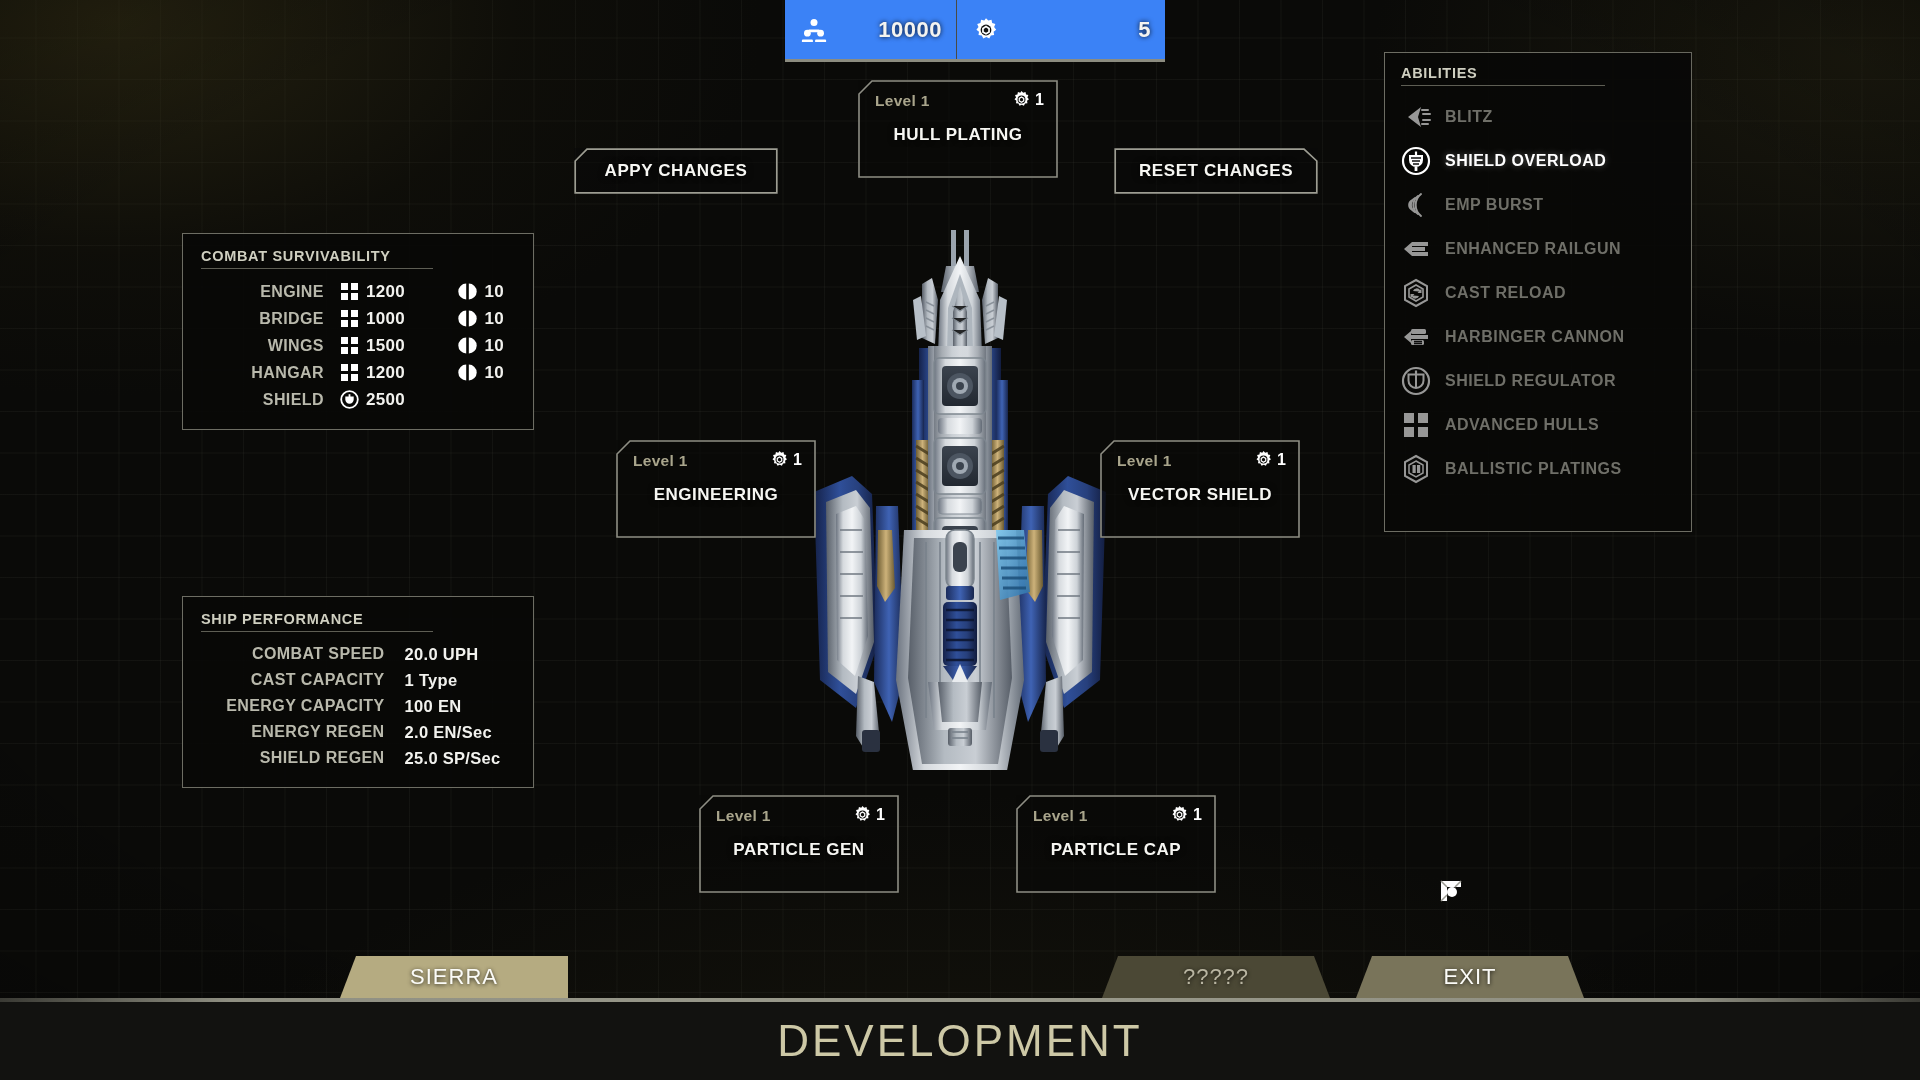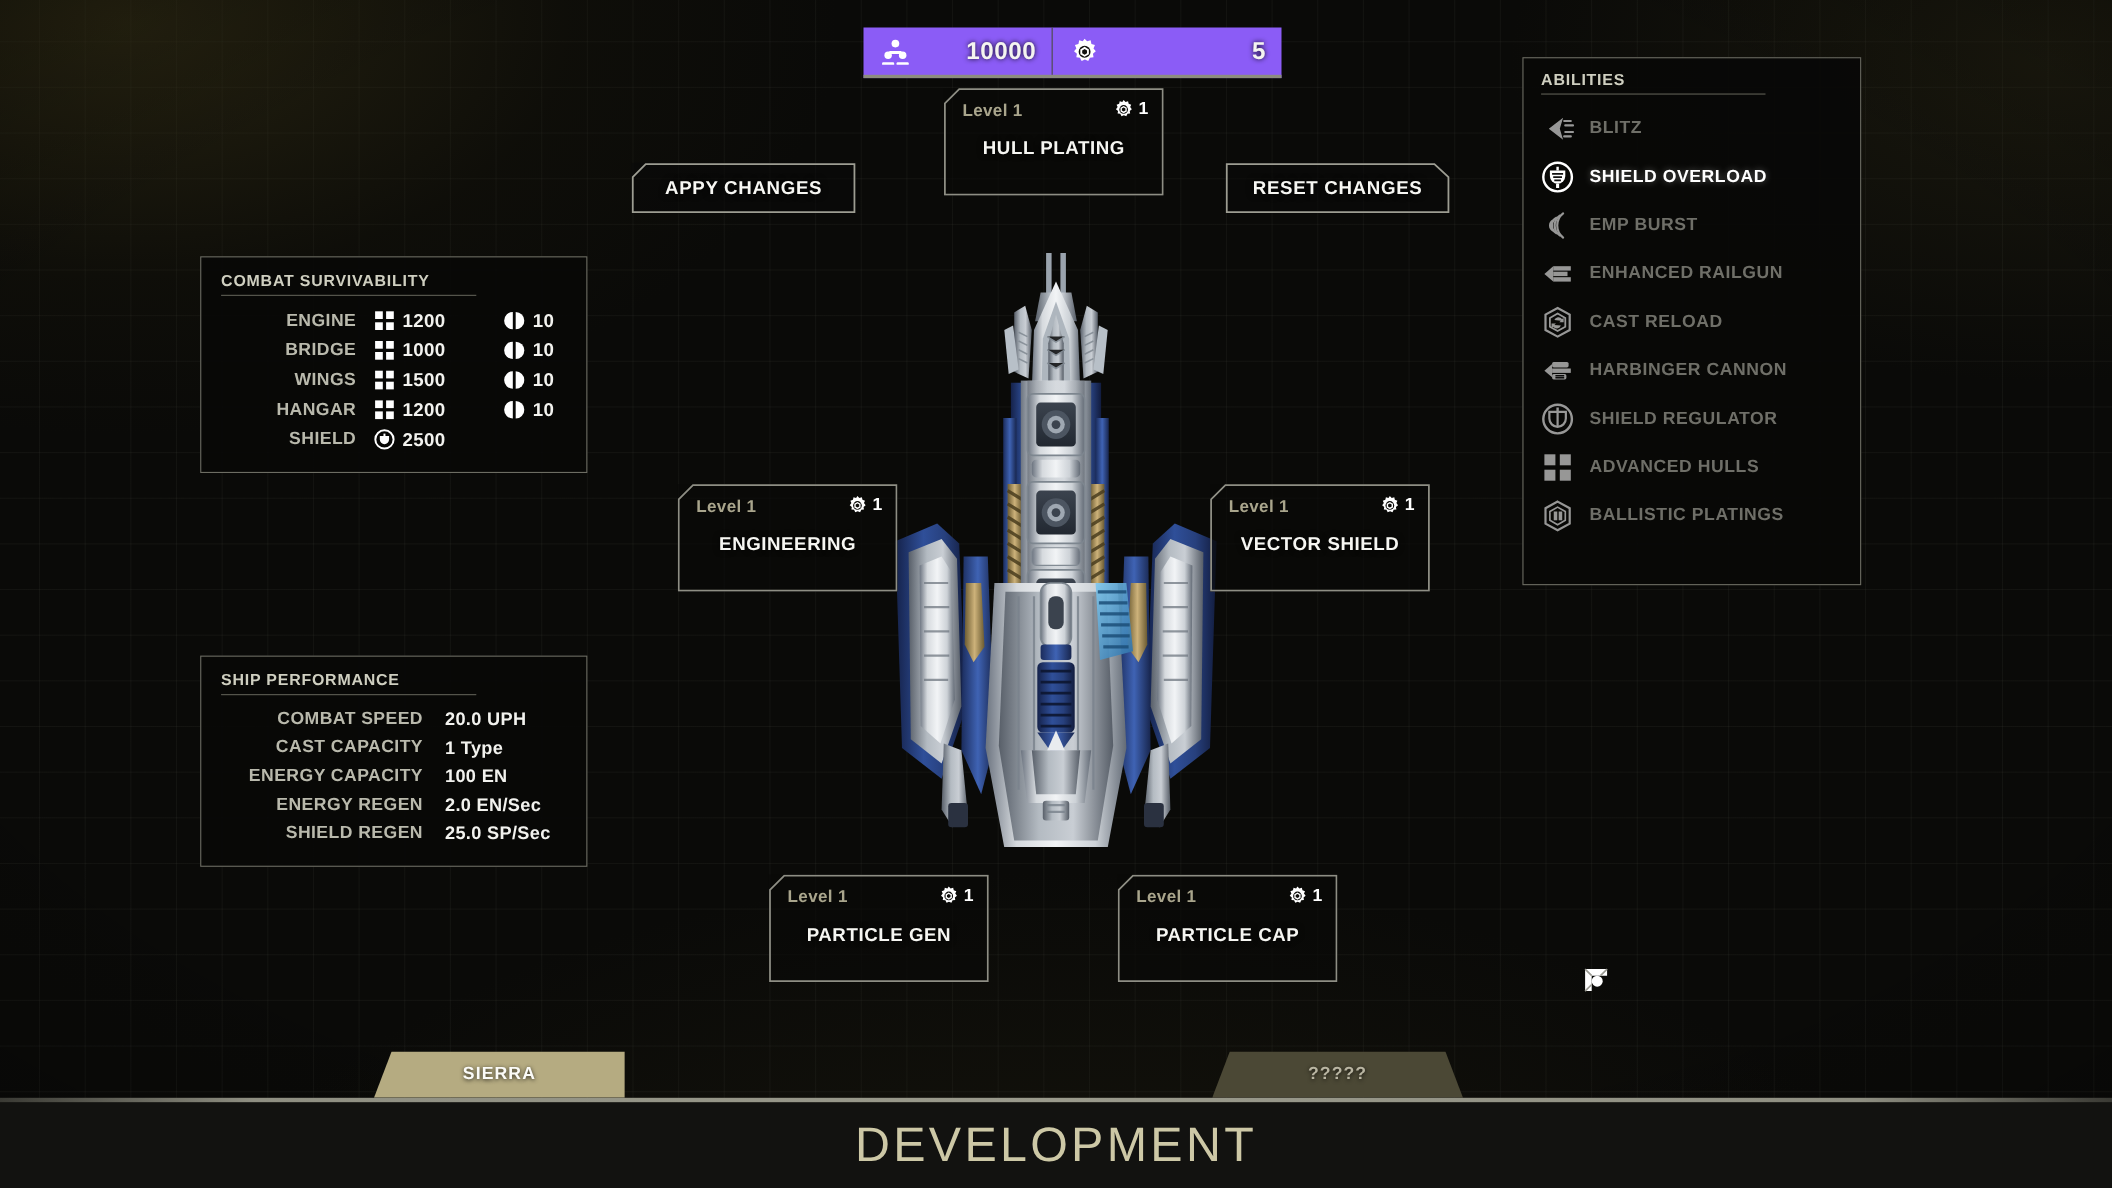--- a/index.html
+++ b/index.html
@@ -33,26 +33,25 @@
     pointer-events:none;
   }
   #bg-vignette{
     position:absolute; inset:0;
     background:radial-gradient(120% 115% at 50% 45%, rgba(0,0,0,0) 42%, rgba(0,0,0,.62) 100%);
     pointer-events:none;
   }
 
   
   #topbar{
-    position:absolute; left:785px; top:0; width:380px; height:46px;
+    position:absolute; left:785px; top:0; width:380px; height:62px;
     display:flex; align-items:stretch;
-    background:#8b5cf6;
+    background:#3b82f6;
     border-bottom:3px solid #8c8c80;
     z-index:40;
-    margin-top:25px;
   }
   .res-cell{
     display:flex; align-items:center; gap:0;
     height:100%;
     padding:0 14px 0 16px;
     position:relative;
   }
   .res-cell.first{ width:172px; border-right:1px solid #4a4a44; }
   .res-cell.second{ width:208px; }
   .res-ico{ width:26px; height:26px; flex:0 0 26px; display:block; }
@@ -193,21 +192,21 @@
     z-index:30;
   }
   .tab{
     position:absolute; top:0; height:42px;
     cursor:pointer;
   }
   .tab svg{ position:absolute; inset:0; display:block; }
   .tab span{
     position:absolute; inset:0;
     display:flex; align-items:center; justify-content:center;
-    font-size:16px; font-weight:bold; letter-spacing:1px;
+    font-size:22px; font-weight:normal; letter-spacing:1px;
     color:#fbfbf7; text-shadow:0 1px 4px rgba(0,0,0,.8);
   }
   .tab.disabled span{ color:#b9b5a2; }
 
   #bottom-rule{
     position:absolute; left:0; bottom:78px; width:1920px; height:4px;
     background:linear-gradient(to right, #3a3a34 0%, #8f8f82 12%, #9a9a8c 50%, #8f8f82 88%, #3a3a34 100%);
     z-index:31;
   }
   #bottom-strip{
@@ -754,17 +753,23 @@
       <path d="M16 0 H228 V42 H0 Z" fill="#b5ab81"></path>
     </svg>
     <span>SIERRA</span>
   </div>
   <div class="tab disabled" id="tab-unknown" style="left:1102px; width:228px;">
     <svg viewBox="0 0 228 42" preserveAspectRatio="none">
       <path d="M16 0 H212 L228 42 H0 Z" fill="#4b4835"></path>
     </svg>
     <span>?????</span>
   </div>
+  <div class="tab" id="tab-exit" style="left:1356px; width:228px;">
+    <svg viewBox="0 0 228 42" preserveAspectRatio="none">
+      <path d="M16 0 H212 L228 42 H0 Z" fill="#79745a"></path>
+    </svg>
+    <span>EXIT</span>
+  </div>
 </div>
 
 <div id="bottom-rule"></div>
 <div id="bottom-strip"></div>
 <div id="page-title">DEVELOPMENT</div>
 
 </body></html>

